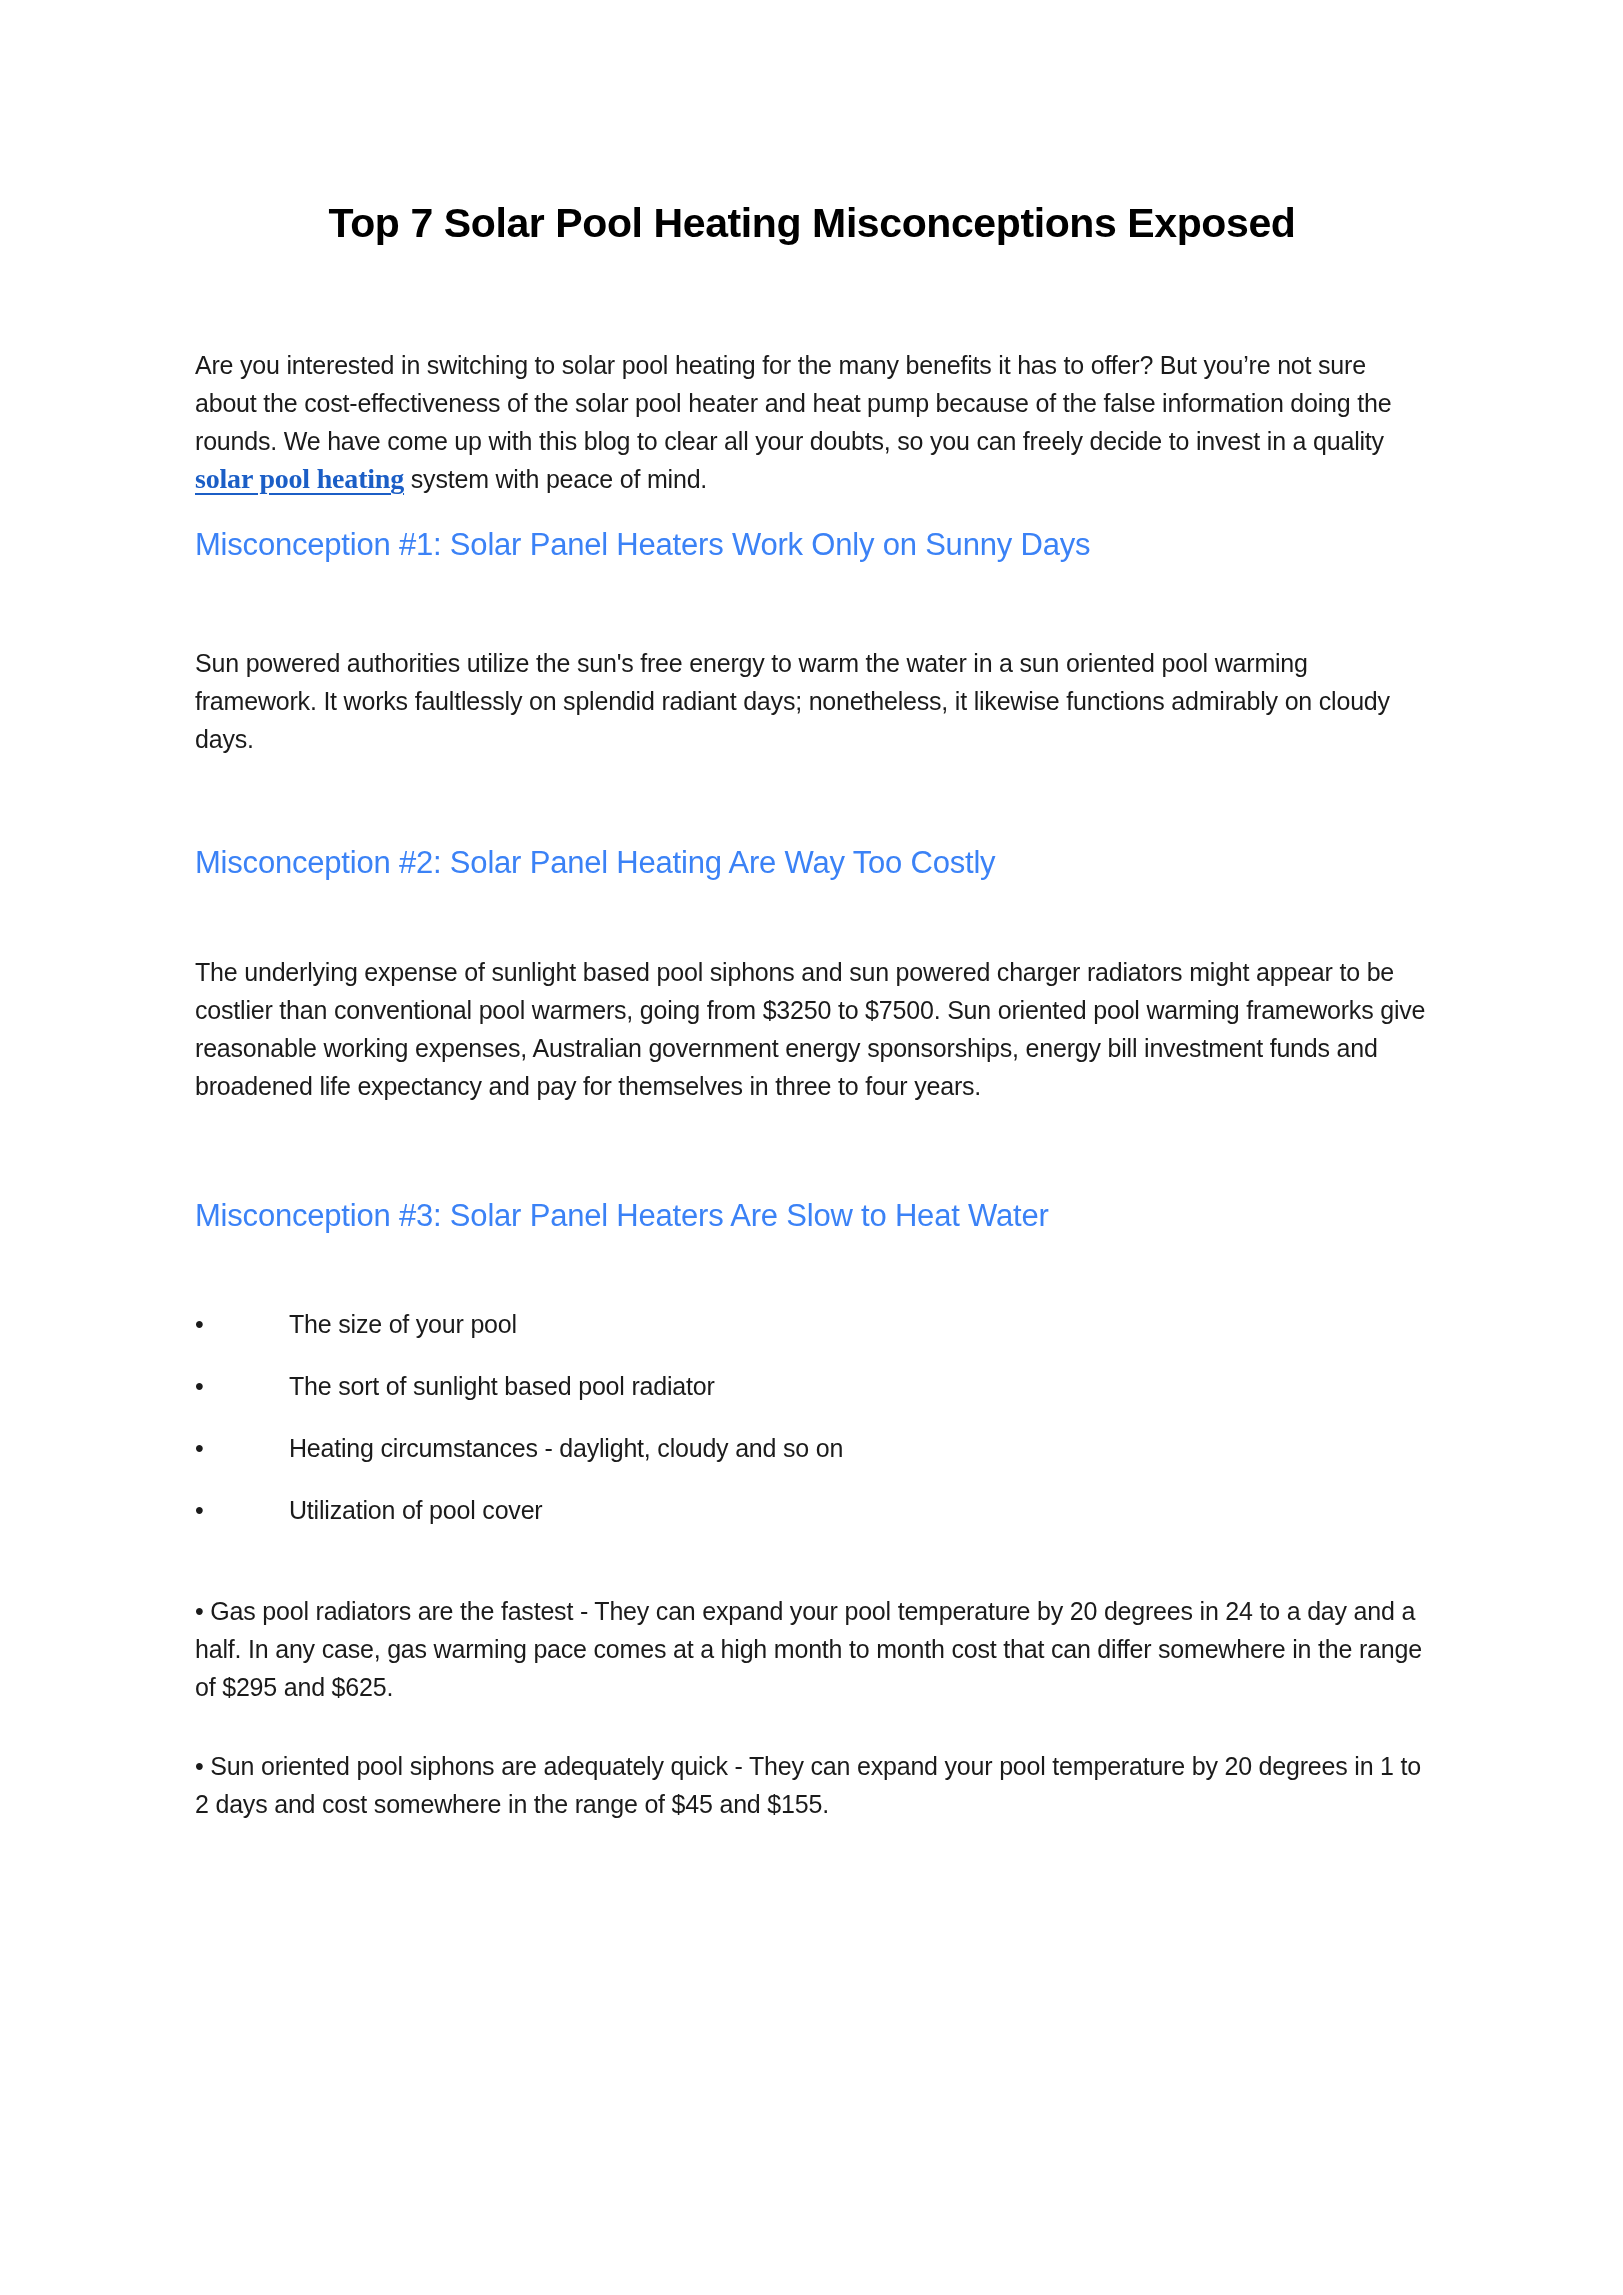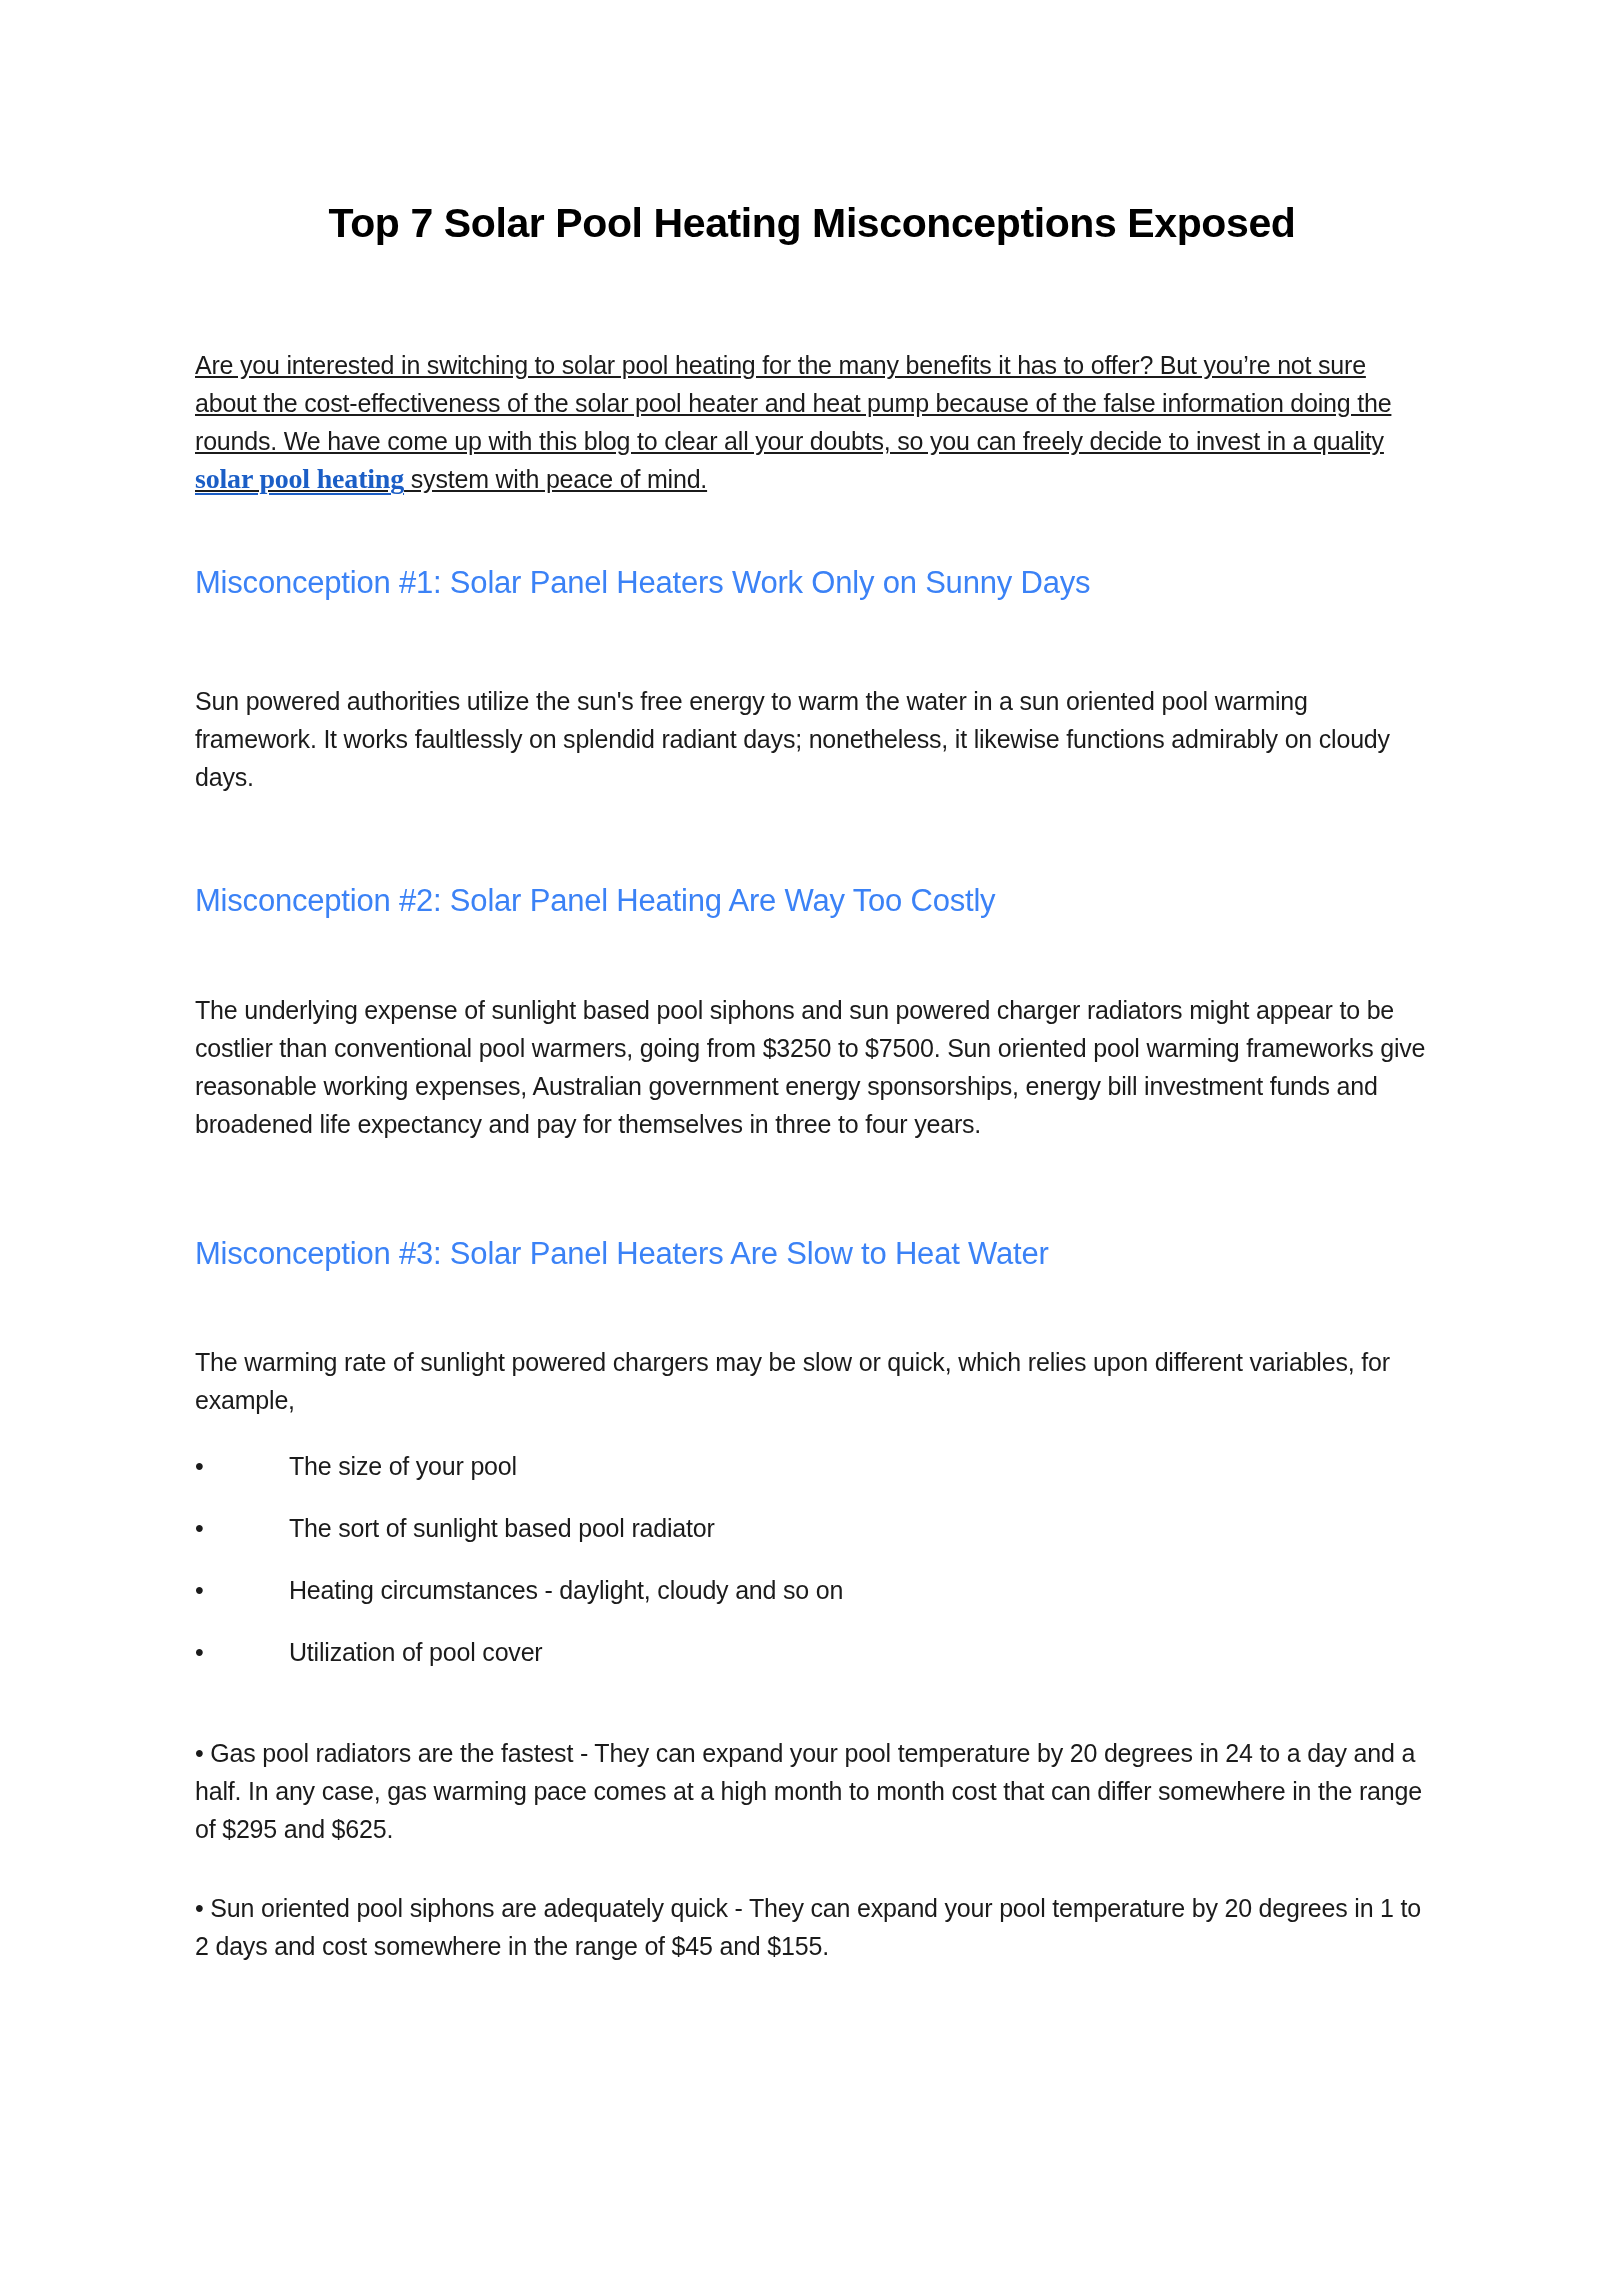--- a/index.html
+++ b/index.html
@@ -26,21 +26,21 @@
     text-align: center;
     color: #000000;
     margin: 0 0 98px 0;
   }
   .para {
     font-size: 25px;
     line-height: 38px;
     letter-spacing: -0.2px;
     margin: 0;
   }
-  .intro { margin-bottom: 66px; text-decoration: underline; }
+  .intro { margin-bottom: 28px; }
   .sec-heading {
     font-size: 31px;
     line-height: 37px;
     font-weight: 400;
     letter-spacing: -0.2px;
     color: #3b82f6;
     margin: 0;
   }
   .mb-h1 { margin-bottom: 81px; }
   .mb-p2 { margin-bottom: 86px; }
@@ -94,21 +94,20 @@
   <h2 class="sec-heading">Misconception #1: Solar Panel Heaters Work Only on Sunny Days</h2>
   <div class="mb-h1"></div>
   <p class="para mb-p2">Sun powered authorities utilize the sun's free energy to warm the water in a sun oriented pool warming framework. It works faultlessly on splendid radiant days; nonetheless, it likewise functions admirably on cloudy days.</p>
 
   <h2 class="sec-heading">Misconception #2: Solar Panel Heating Are Way Too Costly</h2>
   <div class="mb-h2"></div>
   <p class="para mb-p3">The underlying expense of sunlight based pool siphons and sun powered charger radiators might appear to be costlier than conventional pool warmers, going from $3250 to $7500. Sun oriented pool warming frameworks give reasonable working expenses, Australian government energy sponsorships, energy bill investment funds and broadened life expectancy and pay for themselves in three to four years.</p>
 
   <h2 class="sec-heading">Misconception #3: Solar Panel Heaters Are Slow to Heat Water</h2>
   <div class="mb-h3"></div>
-  <p class="para mb-p4">The warming rate of sunlight powered chargers may be slow or quick, which relies upon different variables, for example,</p>
 
   <ul class="factor-list">
     <li class="factor-item">
       <span class="bullet">•</span>
       <span>The size of your pool</span>
     </li>
     <li class="factor-item">
       <span class="bullet">•</span>
       <span>The sort of sunlight based pool radiator</span>
     </li>

